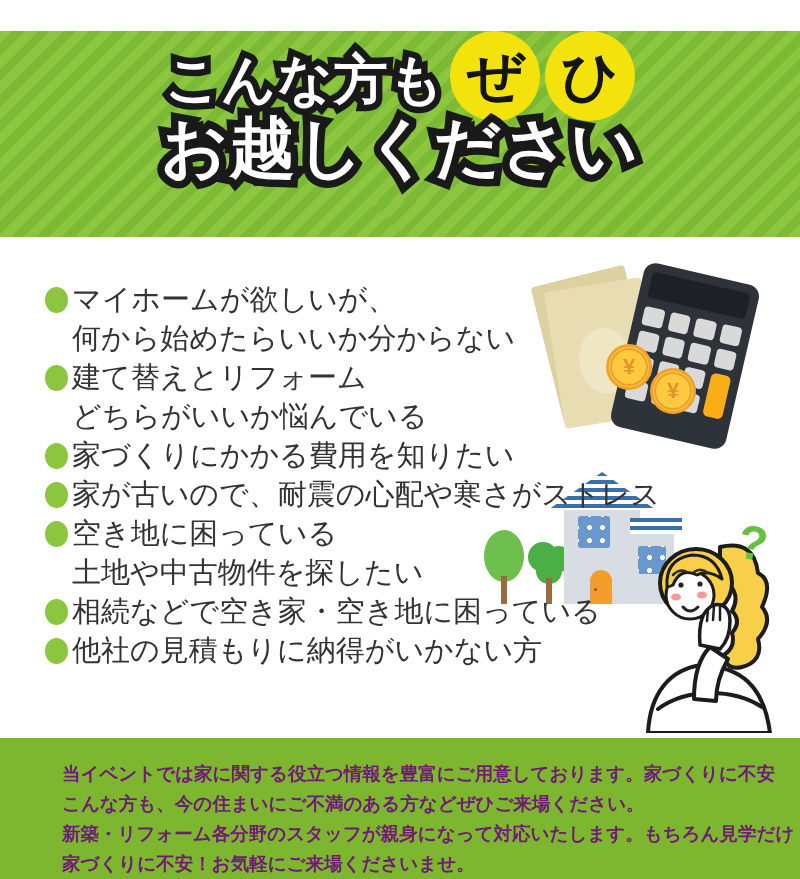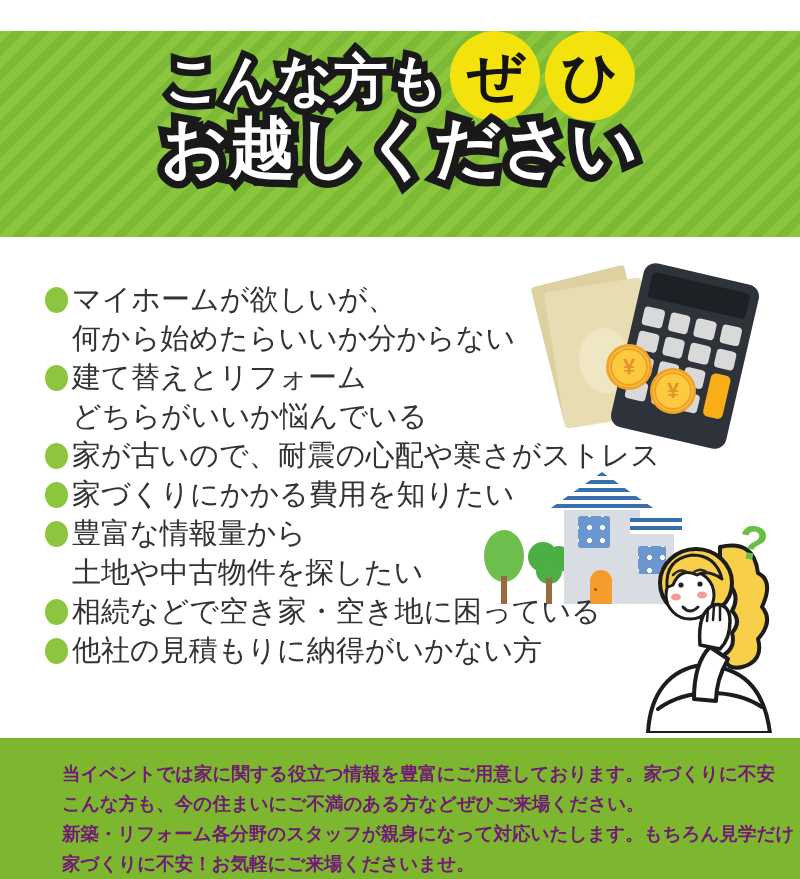--- a/index.html
+++ b/index.html
@@ -145,33 +145,33 @@
       <li>
         <span class="bullet"></span>
         <div class="lines">
           <div>建て替えとリフォーム</div>
           <div>どちらがいいか悩んでいる</div>
         </div>
       </li>
       <li>
         <span class="bullet"></span>
         <div class="lines">
+            <div>家づくりにかかる費用を知りたい</div>
+          </div>
+      </li>
+      <li>
+        <span class="bullet"></span>
+        <div class="lines">
             <div>家が古いので、耐震の心配や寒さがストレス</div>
           </div>
       </li>
       <li>
         <span class="bullet"></span>
         <div class="lines">
-            <div>家づくりにかかる費用を知りたい</div>
-          </div>
-      </li>
-      <li>
-        <span class="bullet"></span>
-        <div class="lines">
-          <div>豊富な情報量から</div>
+          <div>空き地に困っている</div>
           <div>土地や中古物件を探したい</div>
         </div>
       </li>
       <li>
         <span class="bullet"></span>
         <div class="lines">
             <div>相続などで空き家・空き地に困っている</div>
           </div>
       </li>
       <li>

